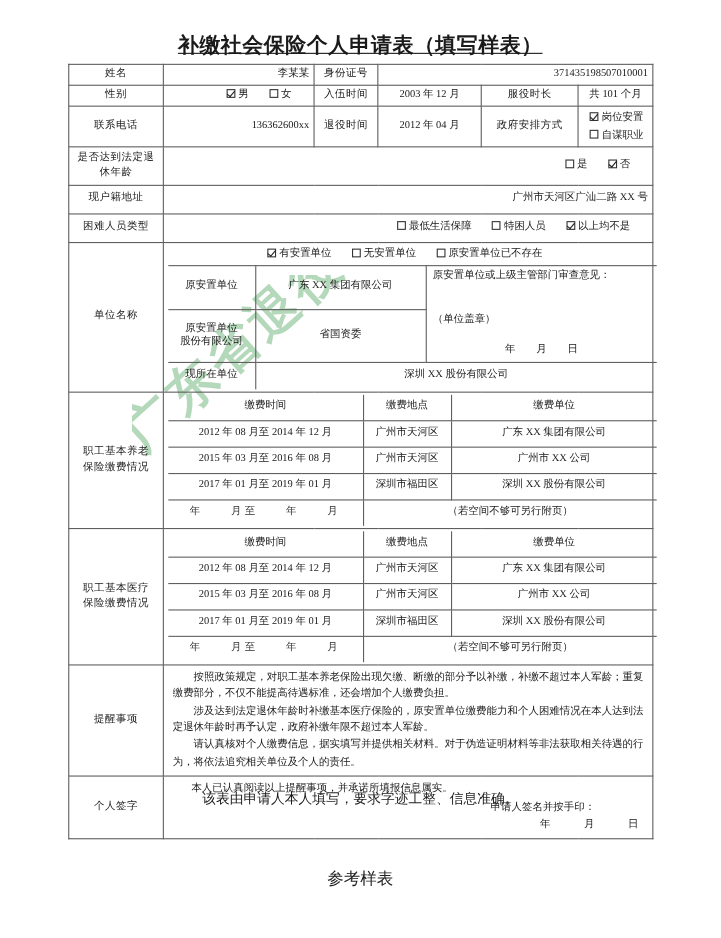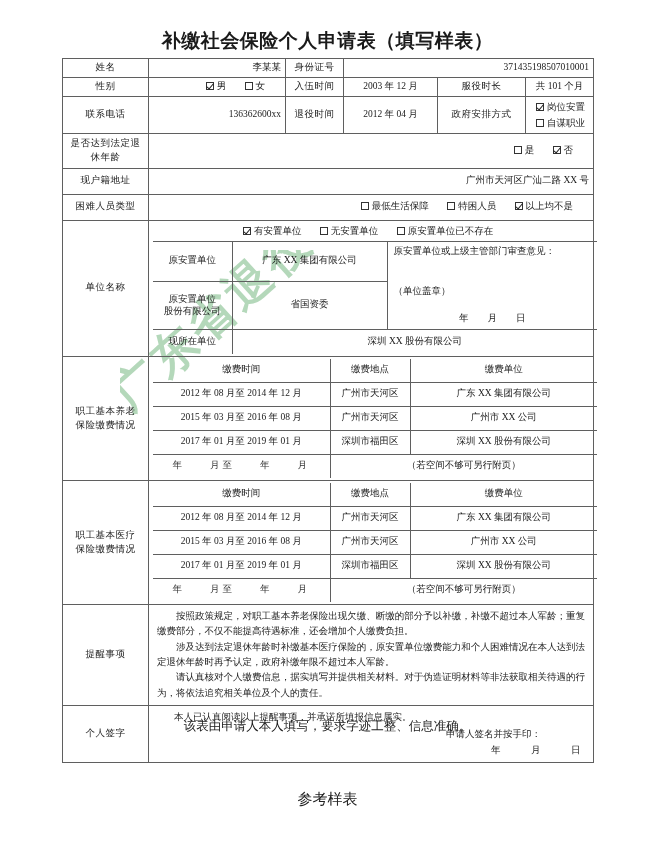--- a/index.html
+++ b/index.html
@@ -52,20 +52,21 @@
   .title {
     position: absolute;
     top: 28px;
     left: 0;
     width: 655px;
     text-align: center;
     font-size: 19px;
     font-weight: bold;
     letter-spacing: 0.5px;
     z-index: 10;
+    text-decoration: underline;
   }
 
   
   .form-wrap {
     position: absolute;
     left: 62px;
     top: 58px;
     width: 531px;
     z-index: 10;
   }

